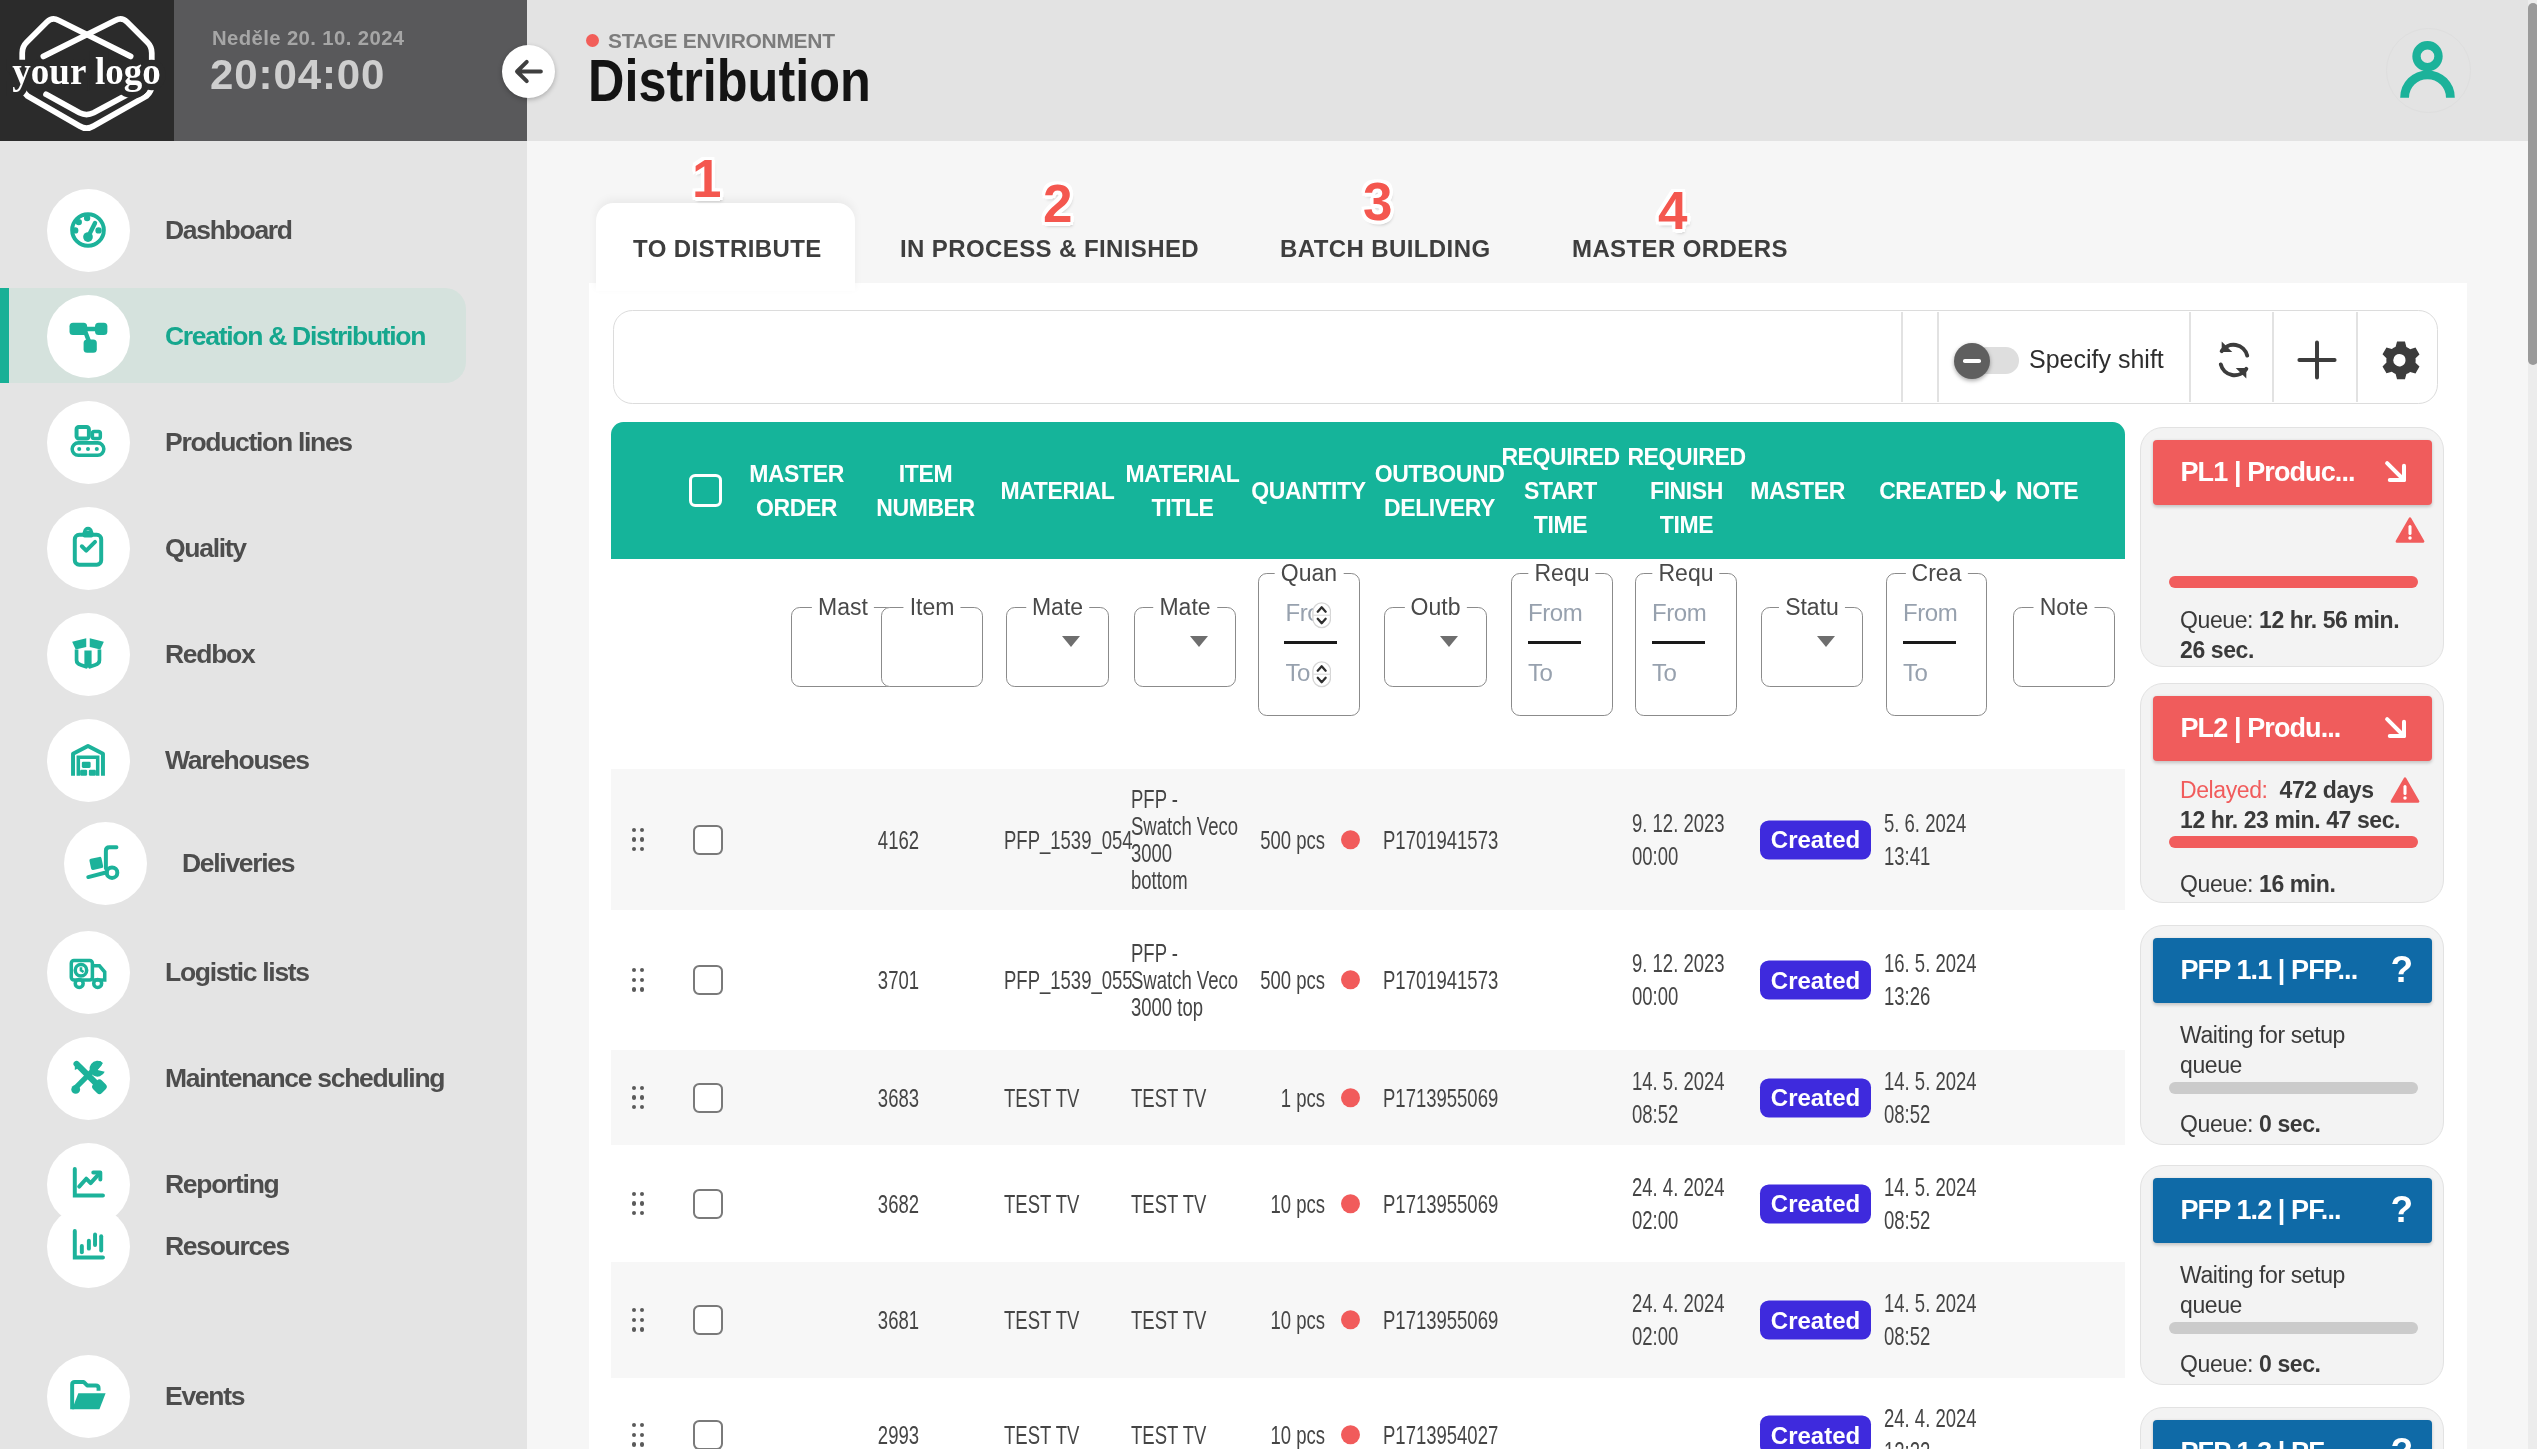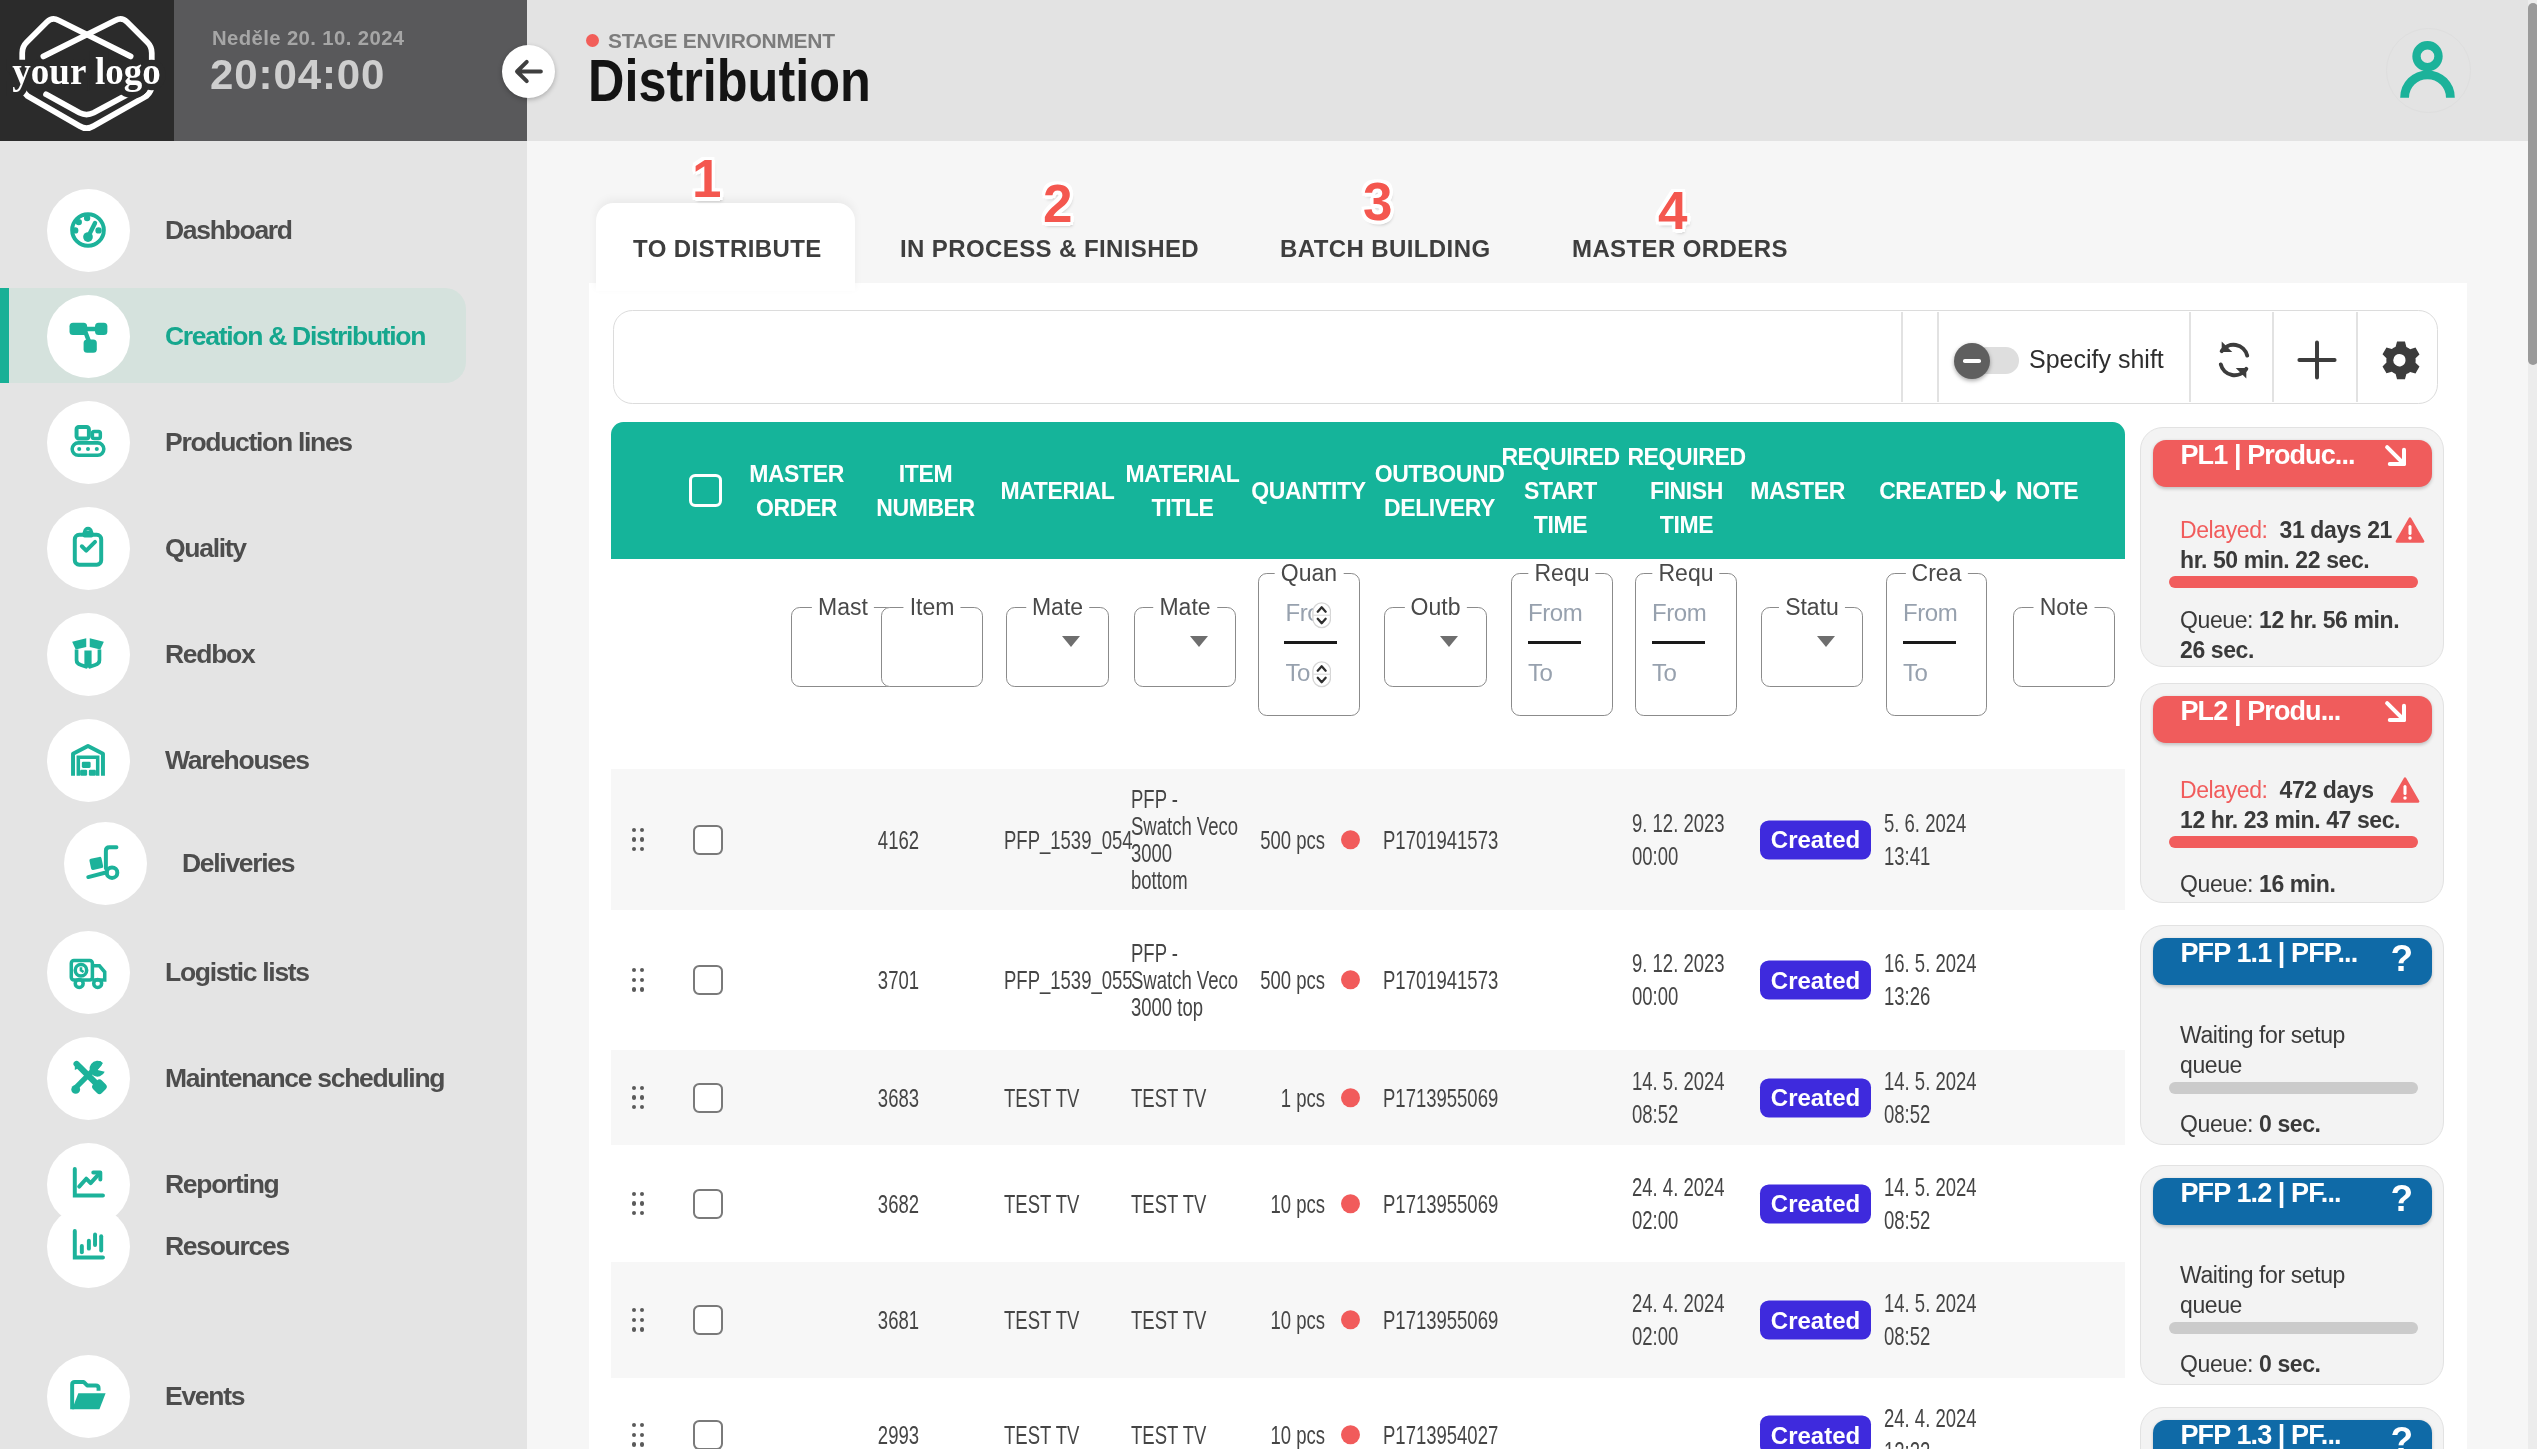--- a/index.html
+++ b/index.html
@@ -71,21 +71,21 @@
   .fin { left:1021px; }
   .crt { left:1273px; }
   .chip { position:absolute; left:1149px; top:50%; transform:translateY(-50%); width:111px; height:39px; background:#3e2add; border-radius:8.8px; color:#fff; font-weight:bold; font-size:24px; display:flex; align-items:center; justify-content:center; }
   .rcheck { position:absolute; left:82px; top:50%; transform:translateY(-50%); width:30px; height:30px; border:2.7px solid #7a7a7a; border-radius:6.2px; background:#fff; }
   .reddot { position:absolute; left:730px; top:50%; transform:translateY(-50%); width:19.4px; height:19.4px; border-radius:50%; background:#f15b5b; }
   .dots { position:absolute; left:21px; top:50%; transform:translateY(-50%); width:12.4px; height:24px; }
   .dots i { position:absolute; width:4.4px; height:4.4px; border-radius:50%; background:#5a5a5a; }
 
   
   .card { position:absolute; left:2140px; width:304px; background:#f3f3f3; border:1.8px solid #e2e2e2; border-radius:23px; }
-  .pill { position:absolute; left:11.5px; top:11.5px; right:11.5px; height:47px; border-radius:13px; color:#fff; font-weight:bold; font-size:27px; letter-spacing:-0.9px; display:flex; box-shadow:0 1.8px 3.5px rgba(0,0,0,0.2); }
+  .pill { position:absolute; left:11.5px; top:11.5px; right:11.5px; height:65px; border-radius:4px; color:#fff; font-weight:bold; font-size:27px; letter-spacing:-0.9px; display:flex; align-items:center; box-shadow:0 1.8px 3.5px rgba(0,0,0,0.2); }
   .pill span { margin-left:28px; }
   .pill .picon { position:absolute; right:19.4px; }
   .pred { background:#f05c5c; }
   .pblue { background:#0f6aa7; }
   .cbody { position:absolute; left:39px; width:256px; font-size:23px; letter-spacing:-0.4px; color:#3a3a3a; line-height:30px; }
   .pbar { position:absolute; left:28px; width:249px; height:12.4px; border-radius:6.2px; }
   .delayed { color:#f15c5c; }
   .warn { position:absolute; }
 
   
@@ -516,21 +516,20 @@
   <div class="card" style="top:427px; height:240px;">
     <div class="pill pred">
       <span>PL1 | Produc...</span>
       <svg class="picon" width="32" height="32" viewBox="0 0 36 36">
         <g stroke="#fff" stroke-width="4.5" fill="none" stroke-linecap="round" stroke-linejoin="round">
           <path d="M8 8 L27 27"></path>
           <path d="M27 11 V27 H11"></path>
         </g>
       </svg>
     </div>
-    <div class="cbody" style="top:87px;"><span class="delayed">Delayed:</span>&nbsp; <b>31 days 21</b><br><b>hr. 50 min. 22 sec.</b></div>
     <svg class="warn" style="left:254px; top:89px;" width="30" height="27" viewBox="0 0 34 31">
       <path d="M17 2 L32 28 H2 Z" fill="#f15c5c" stroke="#f15c5c" stroke-width="3" stroke-linejoin="round"></path>
       <path d="M17 11 V19" stroke="#fff" stroke-width="3.5" stroke-linecap="round"></path>
       <circle cx="17" cy="24" r="2" fill="#fff"></circle>
     </svg>
     <div class="pbar" style="top:148px; background:#f15c5c;"></div>
     <div class="cbody" style="top:177px;">Queue: <b>12 hr. 56 min.</b><br><b>26 sec.</b></div>
   </div>
   <div class="card" style="top:683px; height:220px;">
     <div class="pill pred">

